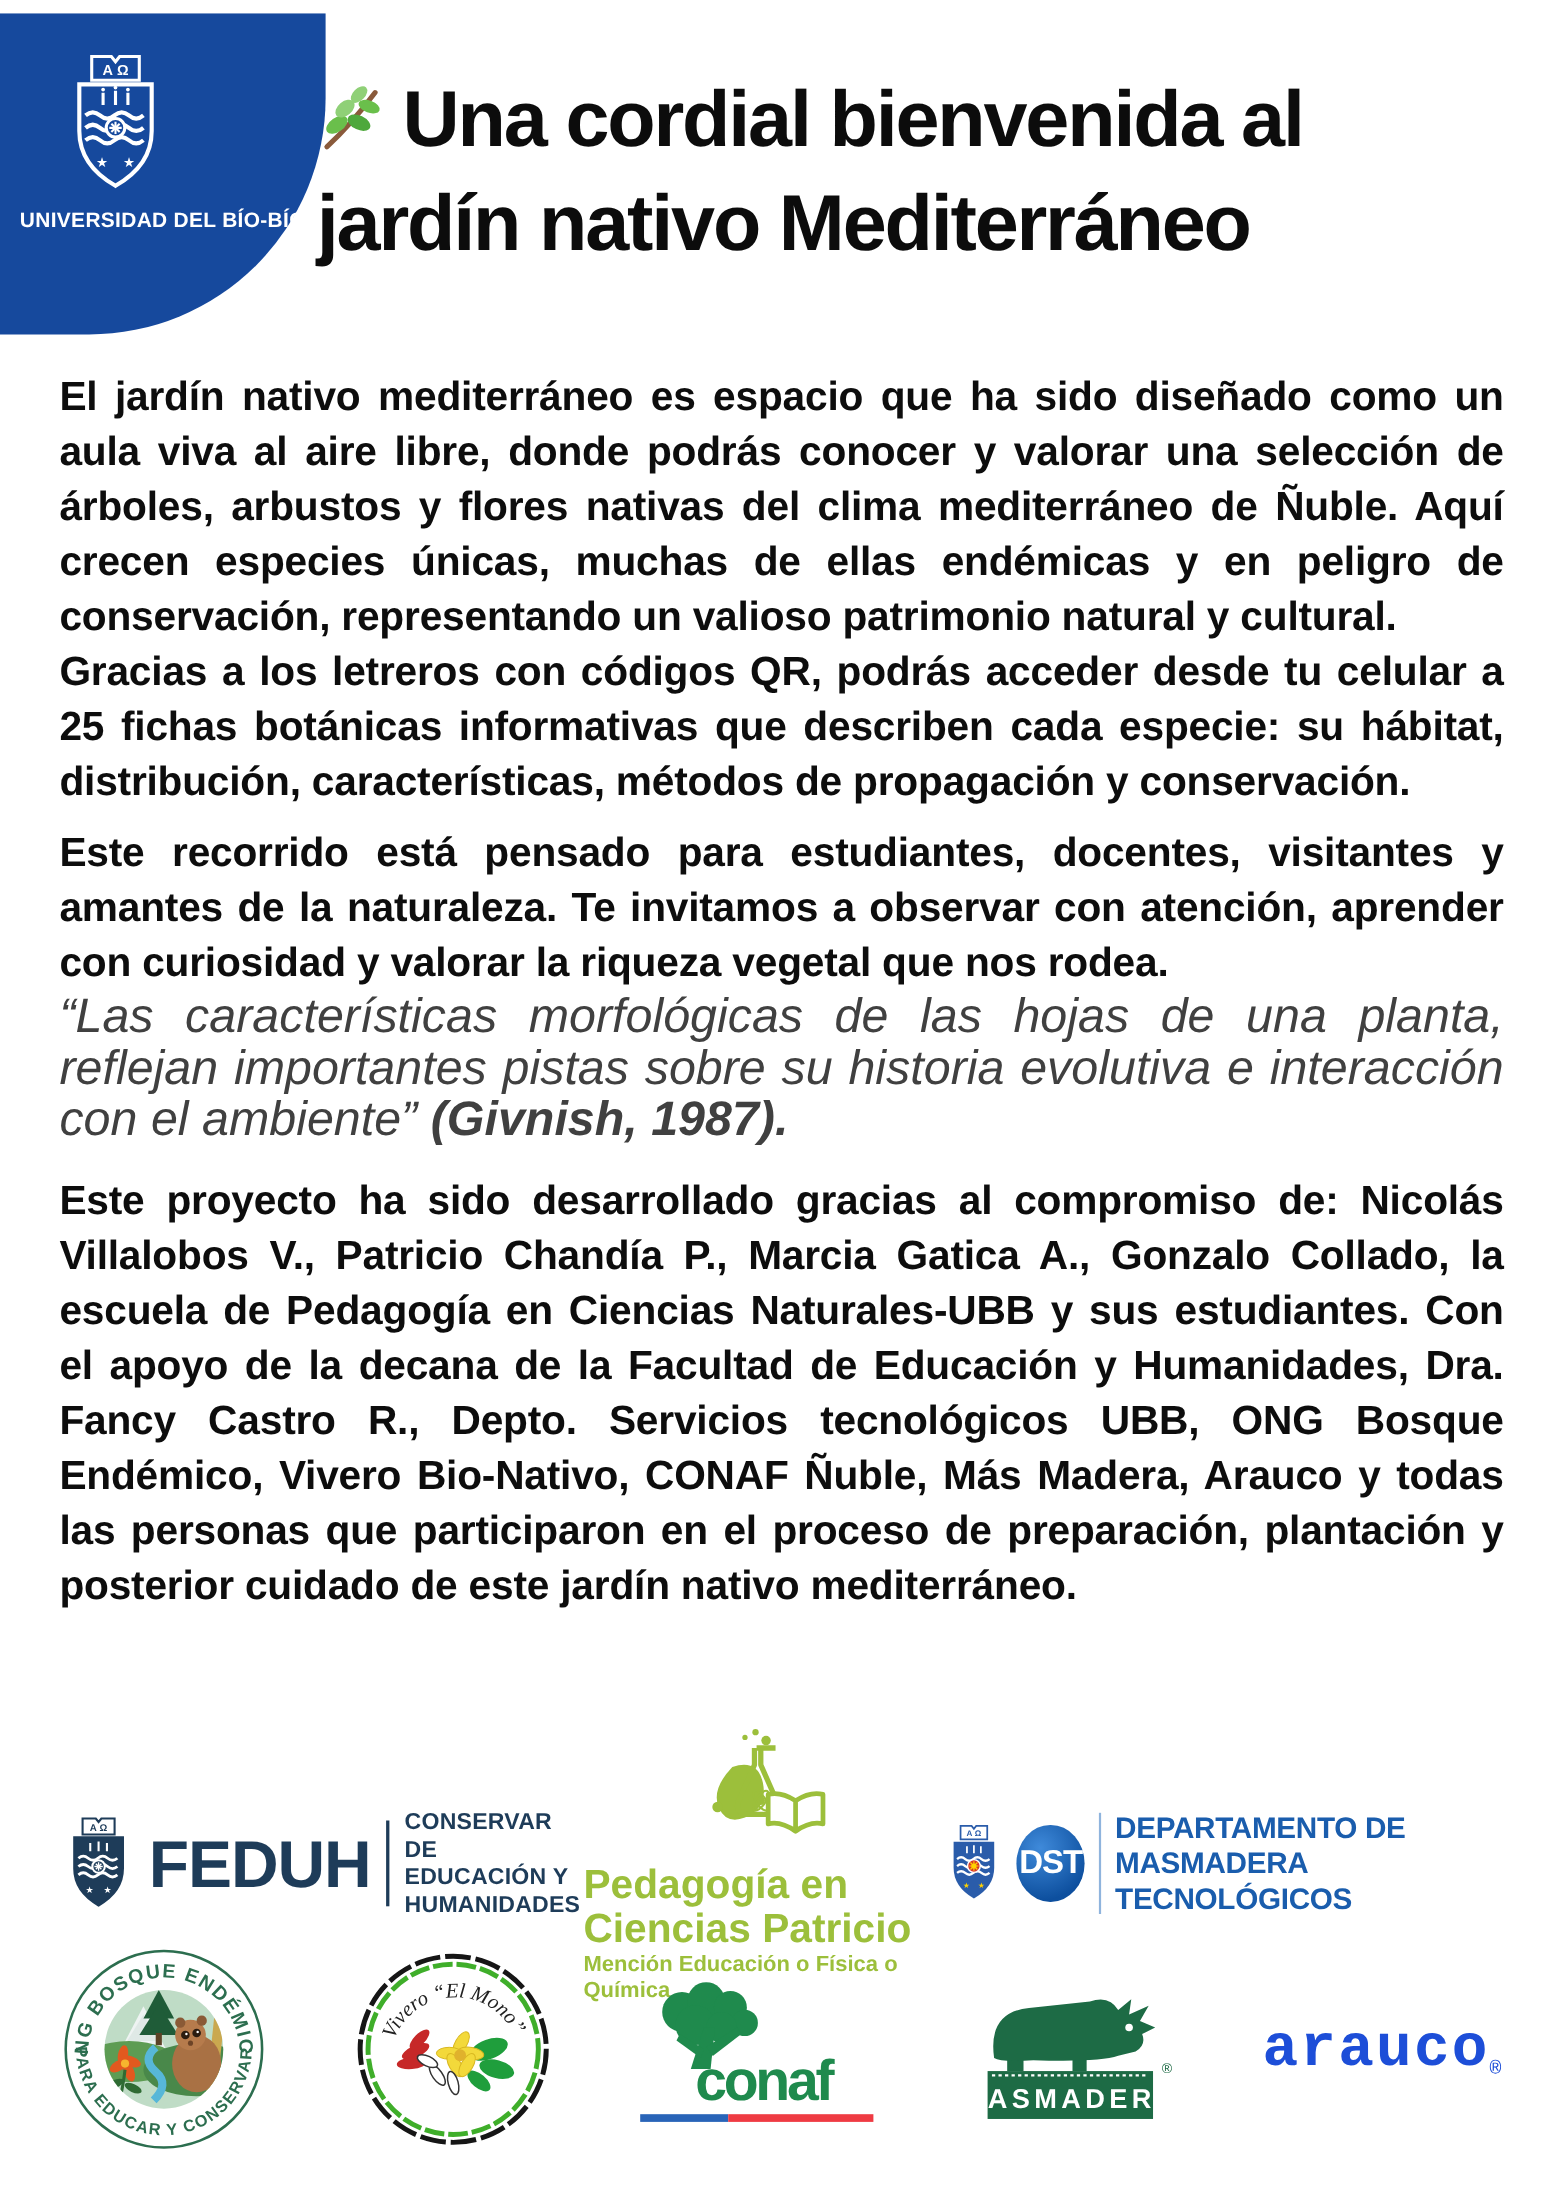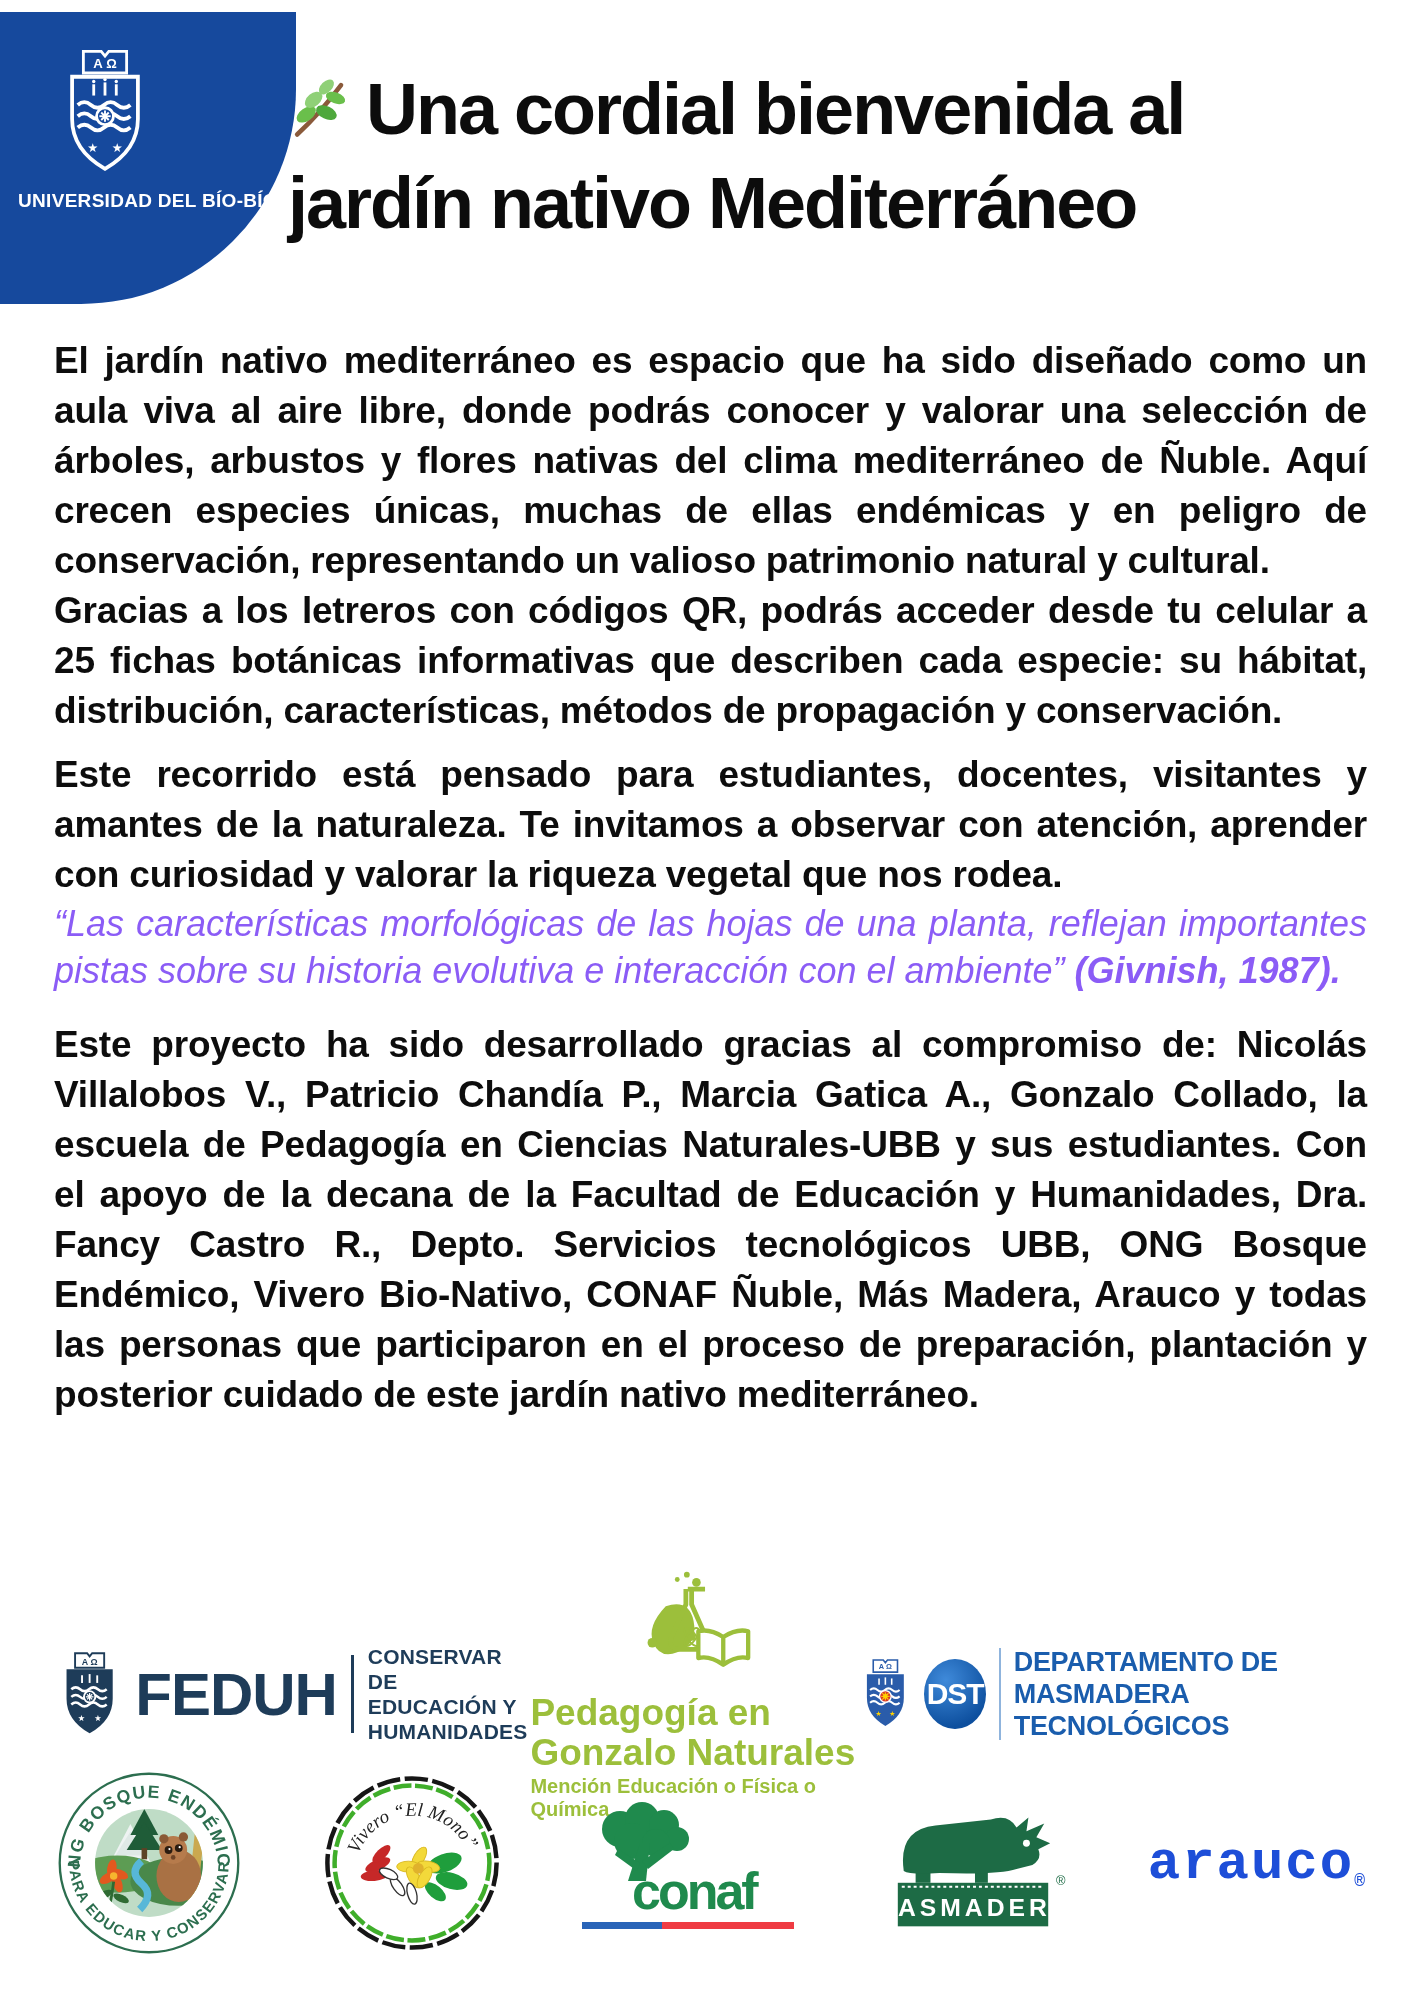--- a/index.html
+++ b/index.html
@@ -15,21 +15,21 @@
   .title{position:absolute;left:288px;top:50px;width:1120px;font-weight:bold;
          font-size:72px;line-height:94px;letter-spacing:-2px;color:#0c0c0c;}
   .title .herb{display:inline-block;width:64px;height:64px;margin-right:14px;vertical-align:-6px;}
 
   
   .content{position:absolute;top:300px;left:0;width:1421px;padding:0 54px;box-sizing:border-box;}
   .content p{margin:0;text-align:justify;}
   .bodytext{font-size:37px;font-weight:bold;line-height:50px;letter-spacing:-0.2px;color:#0d0d0d;}
   #p1{margin-top:24px;}
   #p3{margin-top:14px;}
-  .quote{margin-top:26px;font-size:36px;line-height:47px;font-style:italic;color:#8b5cf6;}
+  .quote{margin-top:26px;font-size:44px;line-height:47px;font-style:italic;color:#404040;}
   .quote .attr{font-weight:bold;}
   #p4{margin-top:26px;}
 
   
   .logo-row1{position:absolute;top:1618px;left:0;width:1421px;padding:0 58px;box-sizing:border-box;
              display:flex;align-items:center;justify-content:space-between;height:128px;}
   .logo-row2{position:absolute;top:1756px;left:0;width:1421px;padding:0 56px;box-sizing:border-box;
              display:flex;align-items:center;justify-content:space-between;height:190px;}
 
   .feduh{display:flex;align-items:center;gap:14px;}
@@ -159,21 +159,21 @@
         <path d="M30 40 q24 -8 29 15 q5 24 -17 33 q-18 7 -25 -10 q-7 -17 13 -38 z" fill="#9cbf3b"></path>
         <circle cx="16" cy="78" r="5" fill="#9cbf3b"></circle>
         <path d="M53 22 h18 M57 22 v16 l15 34 q4 11 -7 13 h-22 q-11 -2 -7 -13 l15 -34 v-16" fill="none" stroke="#9cbf3b" stroke-width="5" stroke-linejoin="round"></path>
         <circle cx="57" cy="72" r="4" fill="#9cbf3b"></circle>
         <ellipse cx="57" cy="72" rx="11" ry="4.5" fill="none" stroke="#9cbf3b" stroke-width="2" transform="rotate(55 57 72)"></ellipse>
         <ellipse cx="57" cy="72" rx="11" ry="4.5" fill="none" stroke="#9cbf3b" stroke-width="2" transform="rotate(-55 57 72)"></ellipse>
         <path d="M90 72 q14 -9 26 -6 v28 q-12 -3 -26 7 q-14 -10 -26 -7 v-28 q12 -3 26 6 v28" fill="#fff" stroke="#9cbf3b" stroke-width="4.5" stroke-linejoin="round"></path>
       </svg>
       <div>
         <div class="t1">Pedagogía en</div>
-        <div class="t2">Gonzalo Naturales</div>
+        <div class="t2">Ciencias Patricio</div>
         <div class="t3">Mención Educación o Física o Química</div>
       </div>
     </div>
 
     <div class="dst">
       <svg width="60" height="82" viewBox="0 0 100 135">
         <path d="M27 3 h19 l4 5 4 -5 h19 v23 h-46 z" fill="#fff" stroke="#2a5caa" stroke-width="3"></path>
         <text x="50" y="21" font-size="14" fill="#2a5caa" text-anchor="middle" font-weight="bold">Α Ω</text>
         <path d="M15 30 h70 v45 q0 33 -35 53 q-35 -20 -35 -53 z" fill="#2a5caa"></path>
         <g stroke="#fff" stroke-width="3">

